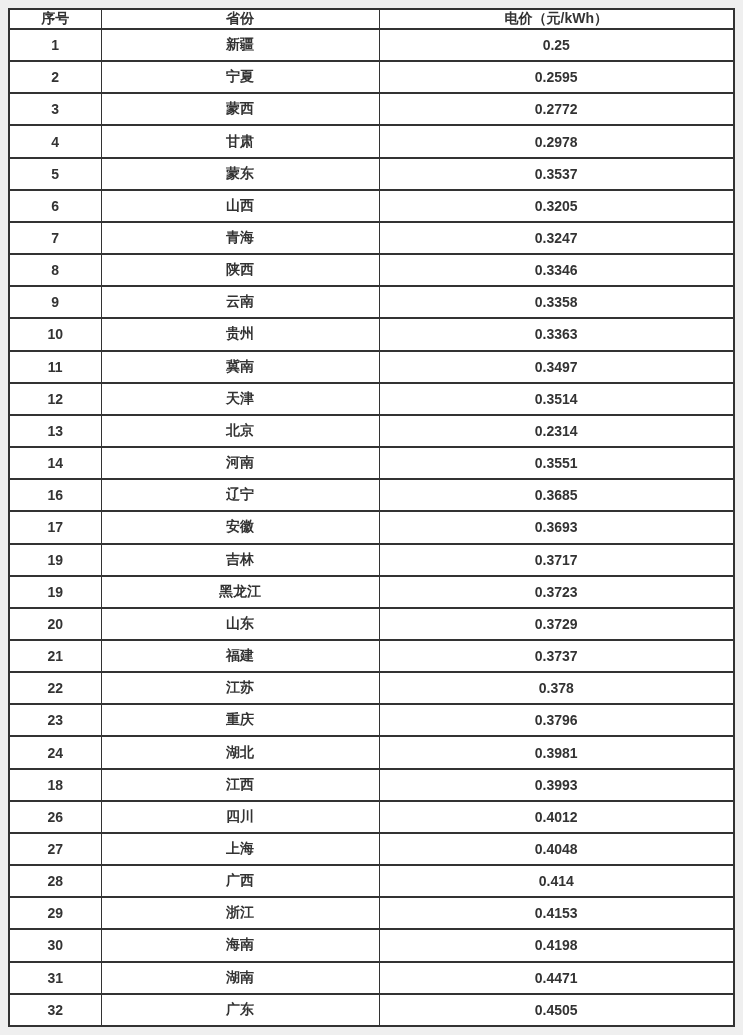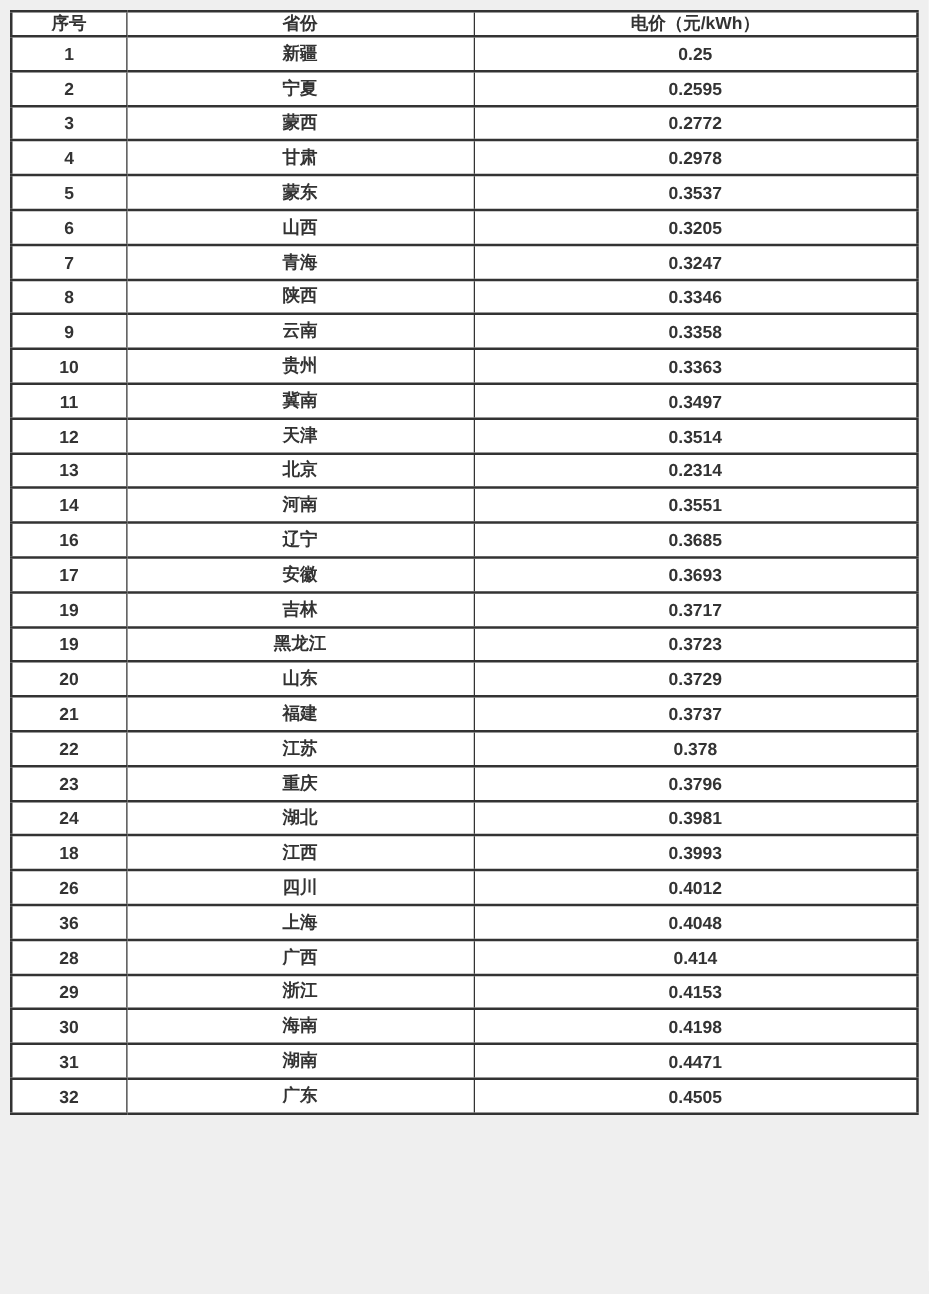--- a/index.html
+++ b/index.html
@@ -15,21 +15,21 @@
   }
   body {
     width: 743px;
     height: 1035px;
     background: var(--page-bg);
     padding: 8px;
     font-family: "Liberation Sans", "DejaVu Sans", sans-serif;
   }
   table.price-table {
     width: 727px;
-    height: 884px;
+    height: 1019px;
     border-collapse: collapse;
     table-layout: fixed;
     background: var(--cell-bg);
     border: 2px solid var(--border-color);
   }
   table.price-table th,
   table.price-table td {
     border-left: 1px solid var(--border-color);
     border-right: 1px solid var(--border-color);
     border-top: 2px solid var(--border-color);
@@ -183,21 +183,21 @@
         <td>18</td>
         <td>江西</td>
         <td>0.3993</td>
       </tr>
       <tr>
         <td>26</td>
         <td>四川</td>
         <td>0.4012</td>
       </tr>
       <tr>
-        <td>36</td>
+        <td>27</td>
         <td>上海</td>
         <td>0.4048</td>
       </tr>
       <tr>
         <td>28</td>
         <td>广西</td>
         <td>0.414</td>
       </tr>
       <tr>
         <td>29</td>

